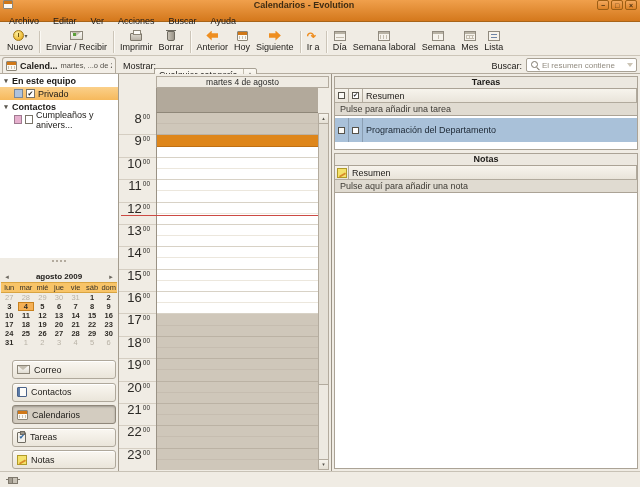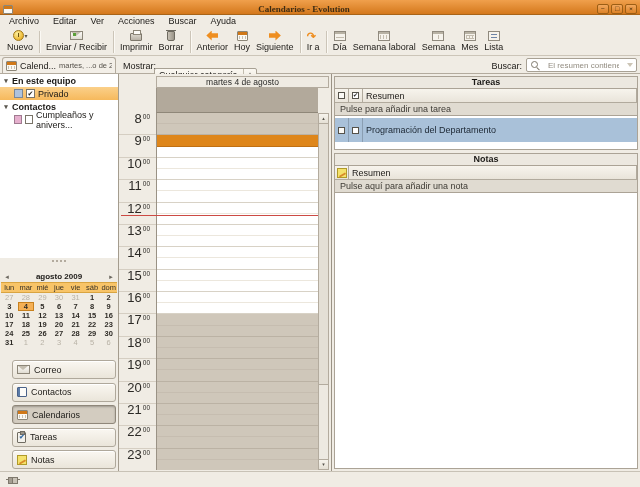--- a/index.html
+++ b/index.html
@@ -1,22 +1,22 @@
 <!DOCTYPE html>
 <html style="--titlebar-top: #F0A04C; --titlebar-bottom: #D4781C; --selection-orange: #FBD08A; --slot-selected: #DE861B; --now-line: #CC4A44; --minical-header: #F8C468; --task-selection: #A9C1D9; --offhours: #CFC7BA; --allday: #B2A99B;"><head>
 <meta charset="utf-8">
 <style>
   html,body{margin:0;padding:0;background:#d8d4cc;}
   #window{position:relative;width:640px;height:487px;overflow:hidden;background:#F0ECE4;
     font-family:"Liberation Sans",sans-serif;font-size:9px;color:#1c1a17;}
 
   
-  .titlebar{position:absolute;left:0;top:0;right:0;height:15px;display:flex;align-items:flex-end;
+  .titlebar{position:absolute;left:0;top:0;right:0;height:22px;display:flex;align-items:flex-start;
     padding:0 3px;background:linear-gradient(var(--titlebar-top,#F0A04C),var(--titlebar-bottom,#D4781C));
-    border-bottom:1px solid #A86418;box-sizing:border-box;font-family:Liberation Serif, serif;}
+    border-bottom:1px solid #A86418;box-sizing:border-box;}
   .titlebar .title{flex:1;text-align:center;font-weight:bold;color:#3F2C12;font-size:9px;}
   .win-btn{width:12px;height:10px;margin-left:2px;border:1px solid #9C5E14;border-radius:2px;
     background:linear-gradient(#F2A85E,#DD8226);color:#4A3010;font-size:7px;line-height:9px;
     text-align:center;display:inline-block;box-sizing:border-box;font-weight:bold;}
 
   
   .menubar{position:absolute;left:0;top:15px;right:0;height:13px;display:flex;align-items:center;padding-left:2px;}
   .menu-item{padding:0 7px;line-height:13px;}
 
   
@@ -27,31 +27,31 @@
   .tb-iconwrap{height:13px;display:flex;align-items:center;gap:1px;}
   .tb-label{font-size:9px;line-height:10px;white-space:nowrap;color:#23211d;}
   .tb-dd{font-size:6px;color:#55524A;}
   .tb-sep{width:1px;height:22px;background:#CCC5B8;margin:0 3px;box-shadow:1px 0 0 #FBF9F4;}
 
   
   .tabrow{position:absolute;left:0;top:56px;right:0;height:18px;border-bottom:1px solid #B3AB9E;box-sizing:border-box;}
   .view-tab{position:absolute;left:2px;top:1px;bottom:0;width:114px;background:#F3EFE8;
     border:1px solid #B3AB9E;border-bottom:none;border-radius:3px 3px 0 0;display:flex;align-items:center;
     gap:3px;padding:0 3px;box-sizing:border-box;}
-  .tab-label{font-weight:normal;font-size:9px;white-space:nowrap;}
+  .tab-label{font-weight:bold;font-size:9px;white-space:nowrap;}
   .tab-date{font-size:7.5px;color:#55514A;white-space:nowrap;overflow:hidden;}
   .mostrar-label{position:absolute;left:123px;top:5px;}
   .combo{position:absolute;left:154px;top:12px;width:103px;height:14px;display:flex;align-items:center;
     background:linear-gradient(#FBF8F2,#EDE8DE);border:1px solid #A8A194;border-radius:2px;box-sizing:border-box;}
   .combo-value{flex:1;padding-left:4px;white-space:nowrap;overflow:hidden;}
   .combo-spin{width:12px;align-self:stretch;border-left:1px solid #C2BCAE;display:flex;flex-direction:column;
     align-items:center;justify-content:center;font-size:5px;line-height:4px;color:#55524A;}
   .buscar-label{position:absolute;right:118px;top:5px;}
   .search-entry{position:absolute;right:3px;top:2px;width:111px;height:14px;display:flex;align-items:center;
-    background:#fff;border:1px solid #A8A194;border-radius:2px;box-sizing:border-box;padding:0 3px;gap:8px;}
+    background:#fff;border:1px solid #A8A194;border-radius:2px;box-sizing:border-box;padding:0 3px;gap:2px;}
   .search-input{flex:1;border:none;outline:none;background:transparent;font-family:"Liberation Sans",sans-serif;
     font-size:8px;color:#3a362e;min-width:0;padding:0;}
   .search-input::placeholder{color:#928C80;}
 
   
   .main{position:absolute;left:0;top:74px;right:0;bottom:16px;}
 
   
   .sidebar{position:absolute;left:0;top:0;bottom:0;width:119px;border-right:1px solid #A49C8E;
     box-sizing:border-box;display:flex;flex-direction:column;background:#F0ECE4;}

